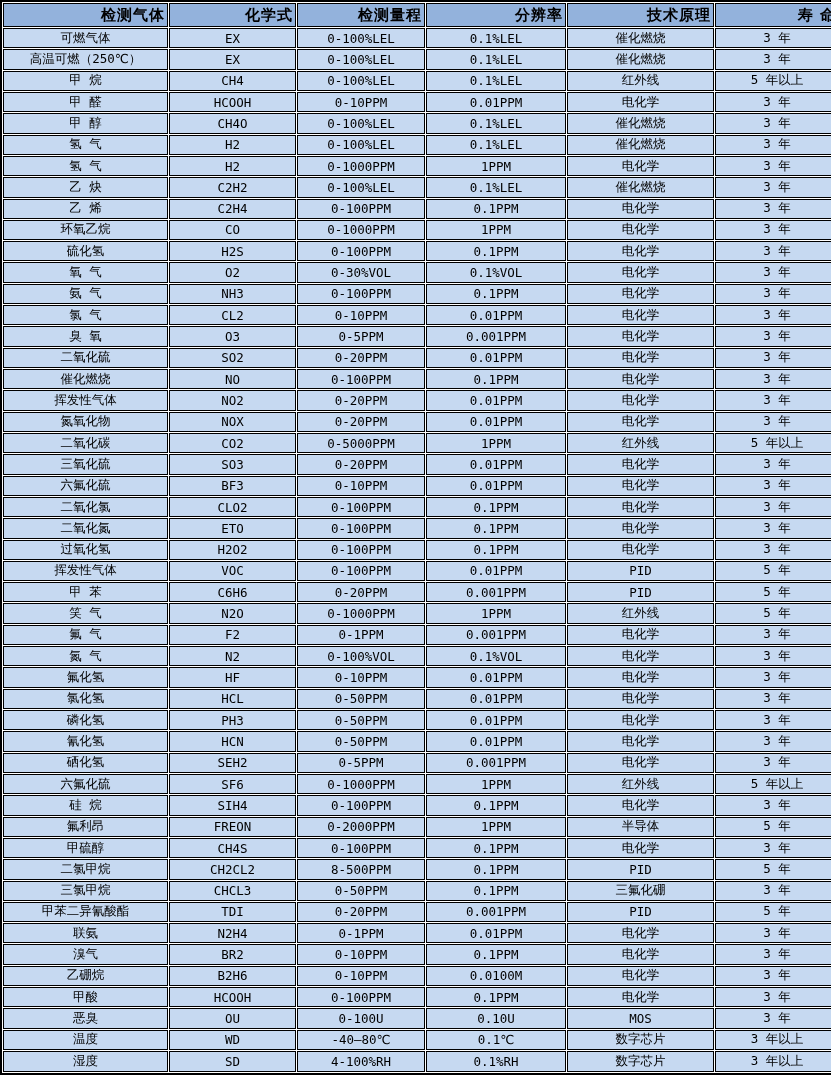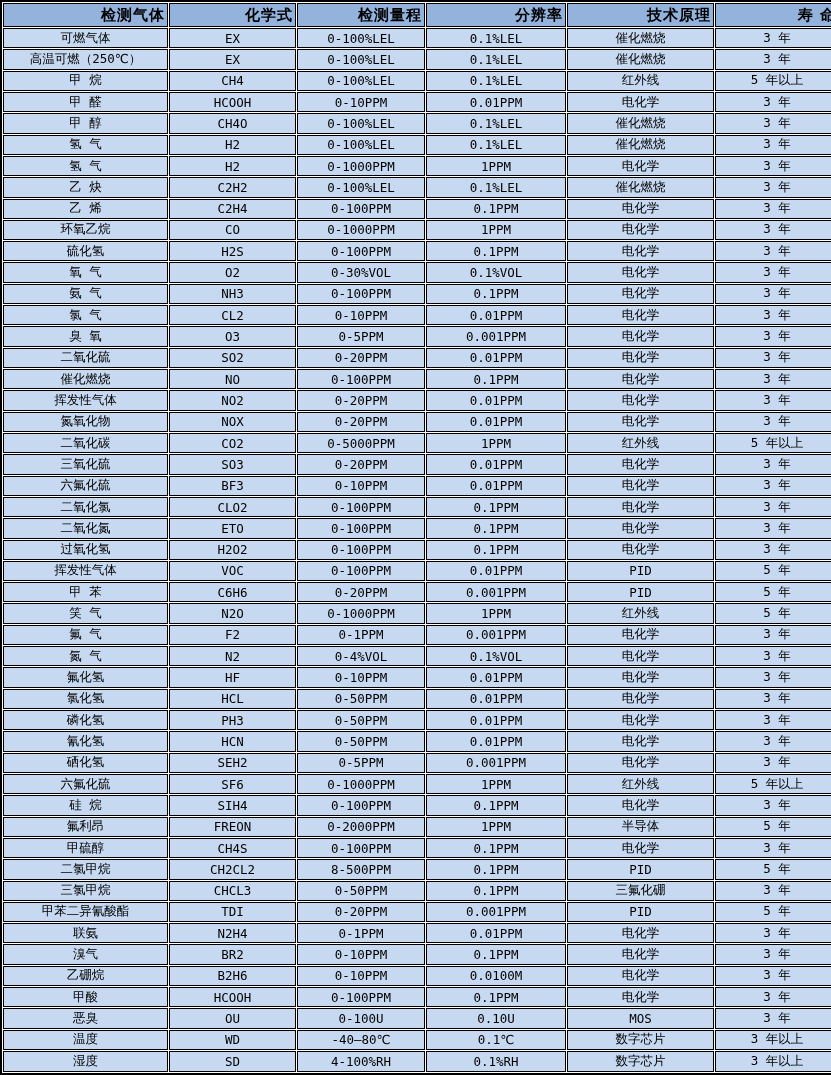--- a/index.html
+++ b/index.html
@@ -306,21 +306,21 @@
     <td>氟 气</td>
     <td>F2</td>
     <td>0-1PPM</td>
     <td>0.001PPM</td>
     <td>电化学</td>
     <td>3 年</td>
   </tr>
       <tr>
     <td>氮 气</td>
     <td>N2</td>
-    <td>0-4%VOL</td>
+    <td>0-100%VOL</td>
     <td>0.1%VOL</td>
     <td>电化学</td>
     <td>3 年</td>
   </tr>
       <tr>
     <td>氟化氢</td>
     <td>HF</td>
     <td>0-10PPM</td>
     <td>0.01PPM</td>
     <td>电化学</td>

